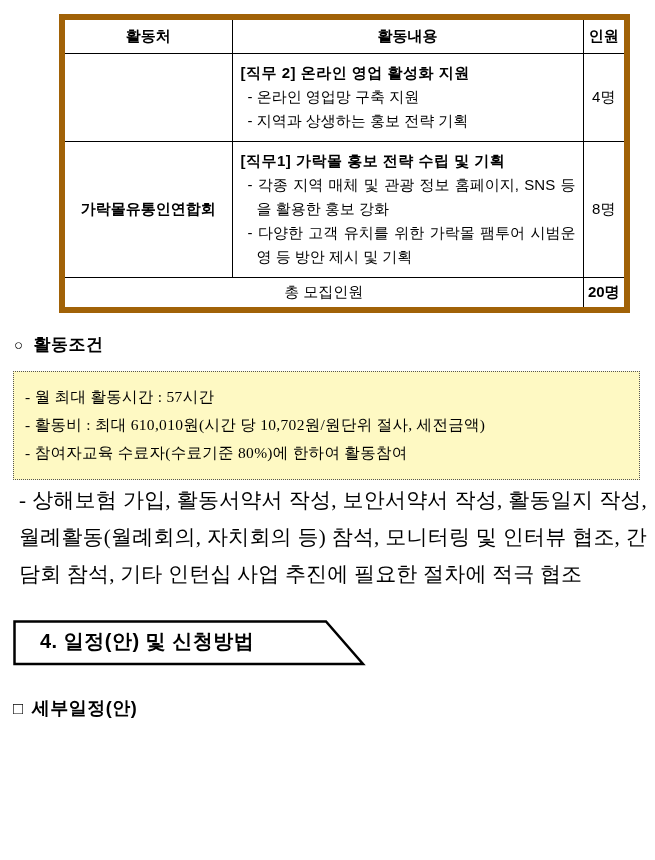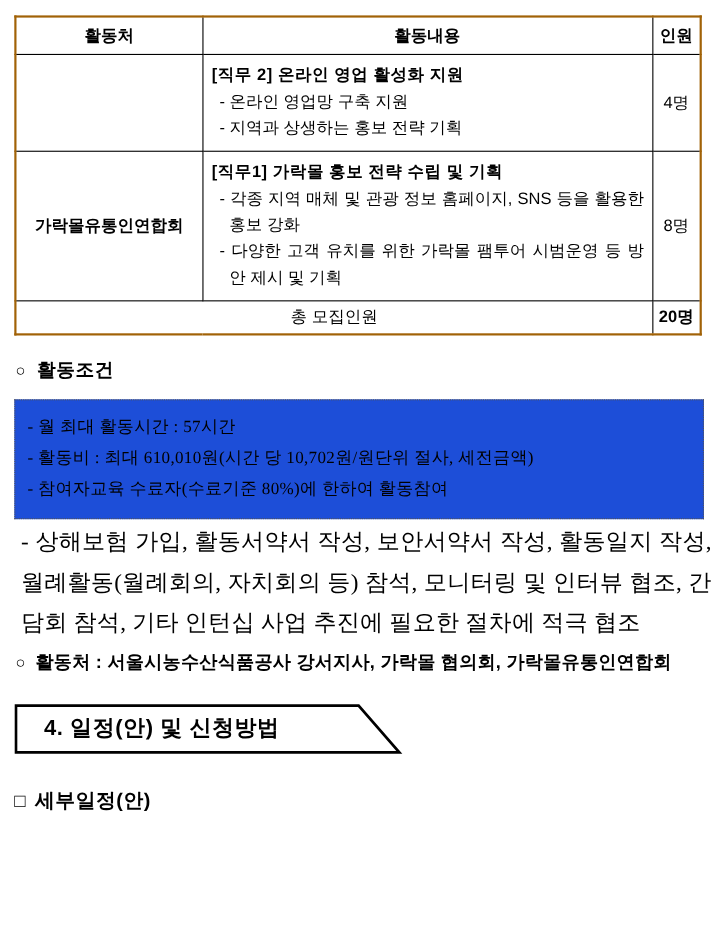--- a/index.html
+++ b/index.html
@@ -4,40 +4,40 @@
 <style>
   html,body{margin:0;padding:0;background:#fff;}
   body{
     width:655px;height:860px;overflow:hidden;color:#000;
     font-family:"Liberation Sans","DejaVu Sans",sans-serif;
   }
   .page{padding:14px 0 0 13px;}
 
   
   table{border-collapse:collapse;}
-  table.t1{width:625px;border:2px solid #a16207;table-layout:fixed;}
+  table.t1{width:571px;border:6px solid #a16207;table-layout:fixed;margin-left:46px;}
   .t1 th,.t1 td{border:1px solid #000;font-size:15px;vertical-align:middle;}
   .t1 th{font-weight:bold;text-align:center;height:31px;background:#fff;}
   .col-org{width:170px;}
   .col-count{width:44px;}
   .org-cell{text-align:center;font-weight:bold;font-size:15px;}
   .count-cell{text-align:center;font-size:15px;}
   .content-cell{padding:7px 7px 8px 8px;line-height:24px;text-align:justify;}
   .content-title{font-weight:bold;letter-spacing:0.5px;}
   .cell-bullet{padding-left:16px;text-indent:-9px;}
   .total-label-cell{text-align:center;font-weight:normal;font-size:16px;height:27px;}
   .total-count-cell{text-align:center;font-weight:bold;font-size:16px;}
 
   
   .sec-head{font-size:17px;font-weight:bold;margin:20px 0 15px 1px;letter-spacing:0.5px;}
   .sec-head .circ{font-weight:normal;margin-right:10px;font-size:15px;}
 
   
   .graybox{
-    width:606px;background:#1d4ed8;border:1px dotted #555;
+    width:606px;background:#fef9c3;border:1px dotted #555;
     padding:11px 8px 12px 11px;
   }
   .gb-line{
     font-family:"Liberation Serif","DejaVu Serif",serif;
     font-size:15.5px;line-height:28px;letter-spacing:0.3px;
   }
   .gb-sub{font-size:13px;padding-left:15px;line-height:29px;}
 
   
   .para{
@@ -108,24 +108,20 @@
 
   <div class="graybox">
     <div class="gb-line">- 월 최대 활동시간 : 57시간</div>
     <div class="gb-line">- 활동비 : 최대 610,010원(시간 당 10,702원/원단위 절사, 세전금액)</div>
     <div class="gb-line">- 참여자교육 수료자(수료기준 80%)에 한하여 활동참여</div>
   </div>
 
 
   <div class="para">- 상해보험 가입, 활동서약서 작성, 보안서약서 작성,  활동일지 작성, 월례활동(월례회의, 자치회의 등) 참석, 모니터링 및 인터뷰 협조, 간담회 참석, 기타 인턴십 사업 추진에 필요한 절차에 적극 협조</div>
 
-  <div class="venue">
-    <span class="circ">○</span><span>활동처 :</span>
-    <span>서울시농수산식품공사 강서지사, 가락몰 협의회, 가락몰유통인연합회</span>
-  </div>
 
   <div class="banner">
     <svg width="360" height="46" viewBox="0 0 360 46">
       <polygon points="1.5,1.5 313,1.5 350,44 1.5,44" fill="#ffffff" stroke="#000000" stroke-width="2.5"></polygon>
     </svg>
     <span class="banner-text">4. 일정(안) 및 신청방법</span>
   </div>
 
   <div class="subhead">
     <span class="chk">□</span><span>세부일정(안)</span>

